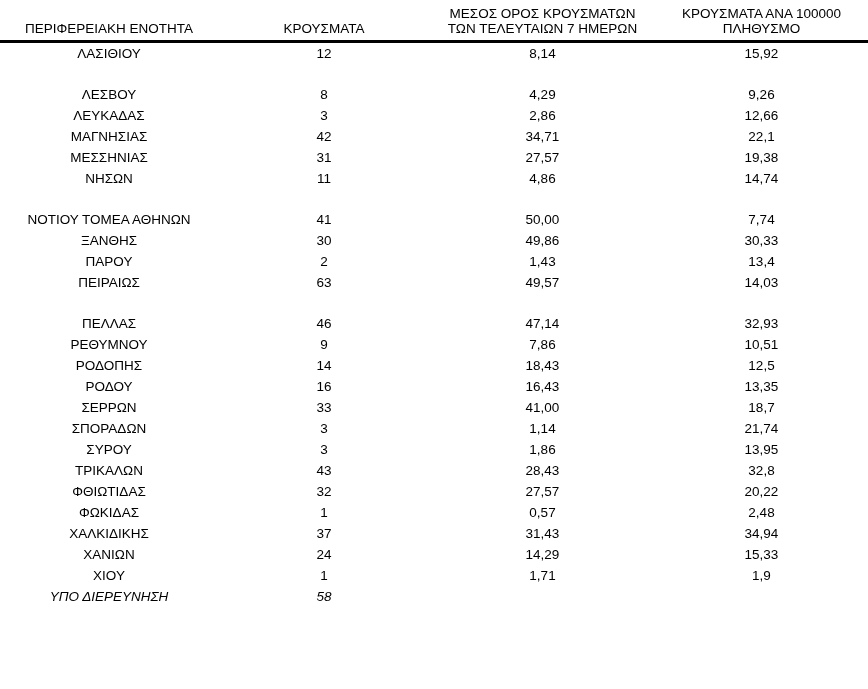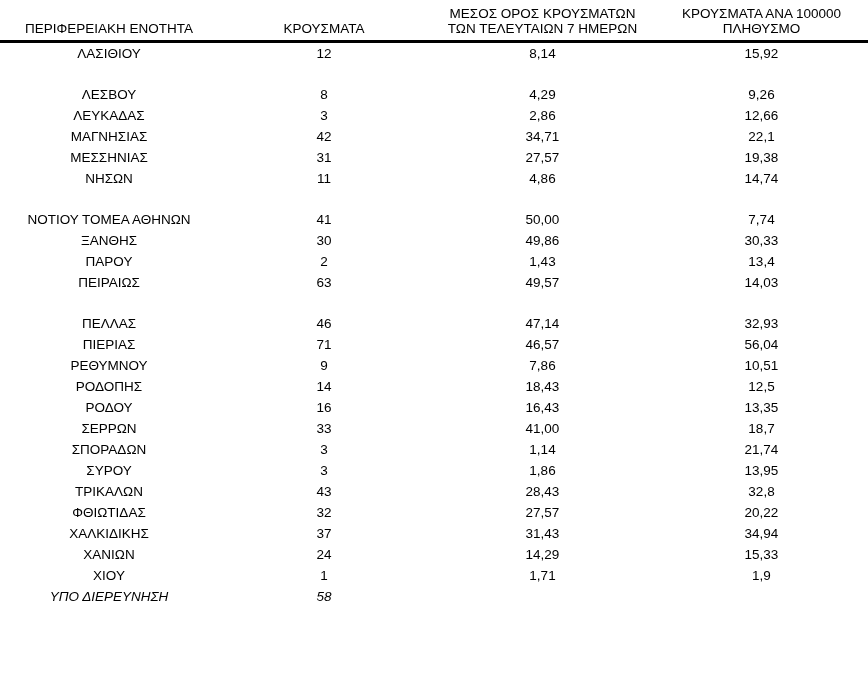--- a/index.html
+++ b/index.html
@@ -145,26 +145,20 @@
       <tr class="spacer">
         <td colspan="4"></td>
       </tr>
       <tr>
         <td>ΠΕΛΛΑΣ</td>
         <td>46</td>
         <td>47,14</td>
         <td>32,93</td>
       </tr>
       <tr>
-        <td>ΠΙΕΡΙΑΣ</td>
-        <td>71</td>
-        <td>46,57</td>
-        <td>56,04</td>
-      </tr>
-      <tr>
         <td>ΡΕΘΥΜΝΟΥ</td>
         <td>9</td>
         <td>7,86</td>
         <td>10,51</td>
       </tr>
       <tr>
         <td>ΡΟΔΟΠΗΣ</td>
         <td>14</td>
         <td>18,43</td>
         <td>12,5</td>
@@ -197,20 +191,26 @@
         <td>ΤΡΙΚΑΛΩΝ</td>
         <td>43</td>
         <td>28,43</td>
         <td>32,8</td>
       </tr>
       <tr>
         <td>ΦΘΙΩΤΙΔΑΣ</td>
         <td>32</td>
         <td>27,57</td>
         <td>20,22</td>
+      </tr>
+      <tr>
+        <td>ΦΩΚΙΔΑΣ</td>
+        <td>1</td>
+        <td>0,57</td>
+        <td>2,48</td>
       </tr>
       <tr>
         <td>ΧΑΛΚΙΔΙΚΗΣ</td>
         <td>37</td>
         <td>31,43</td>
         <td>34,94</td>
       </tr>
       <tr>
         <td>ΧΑΝΙΩΝ</td>
         <td>24</td>

